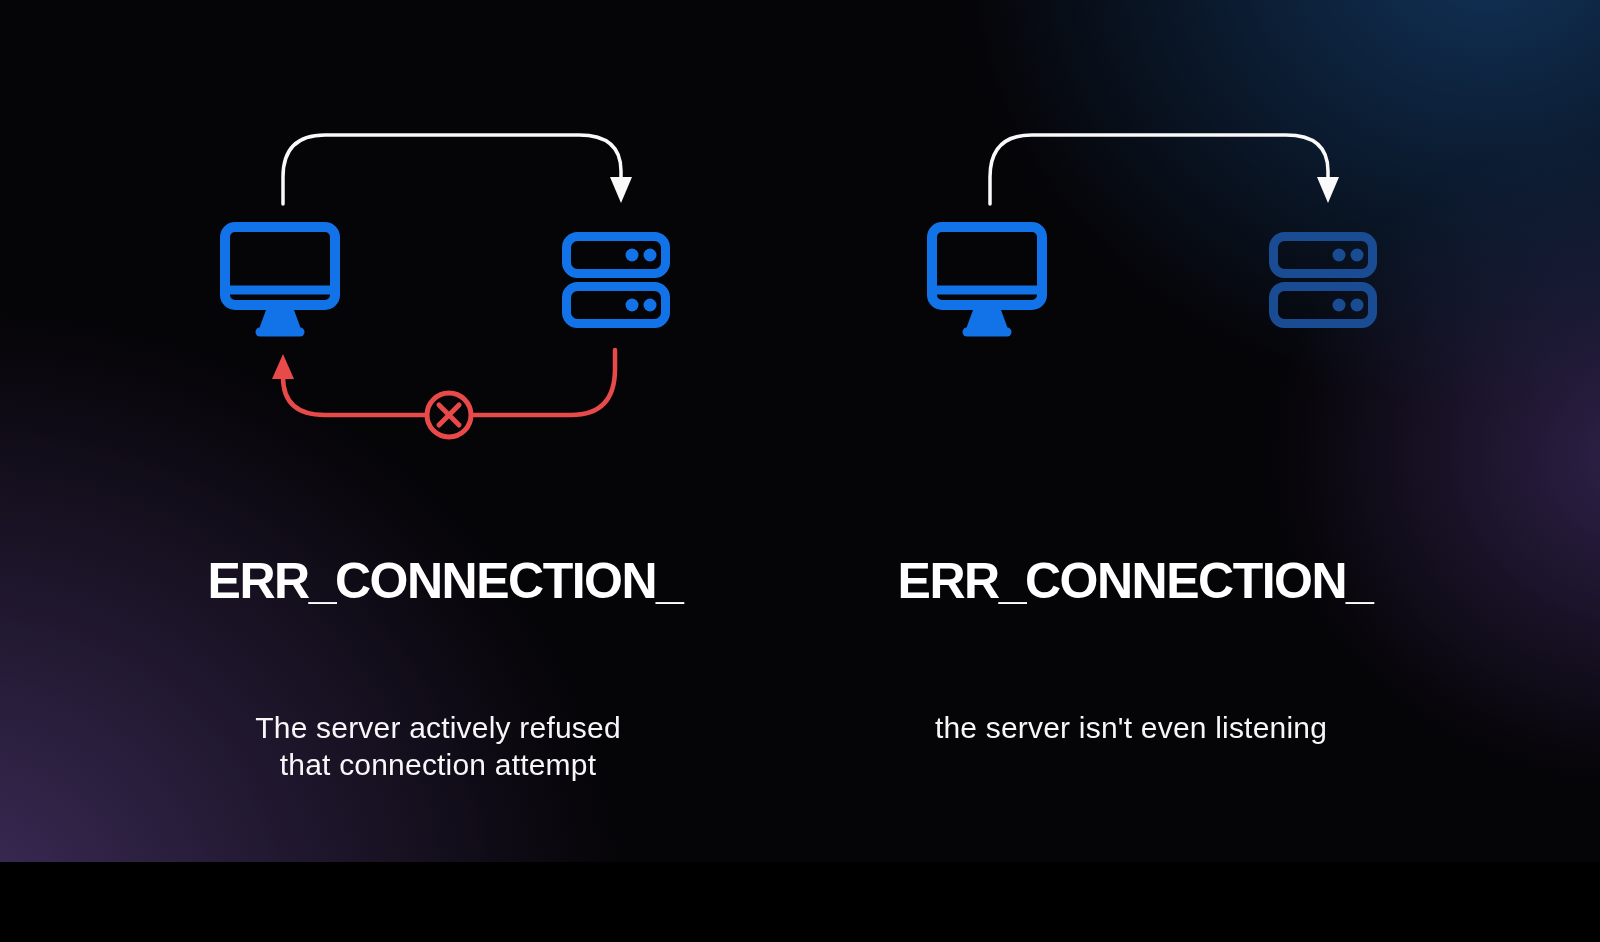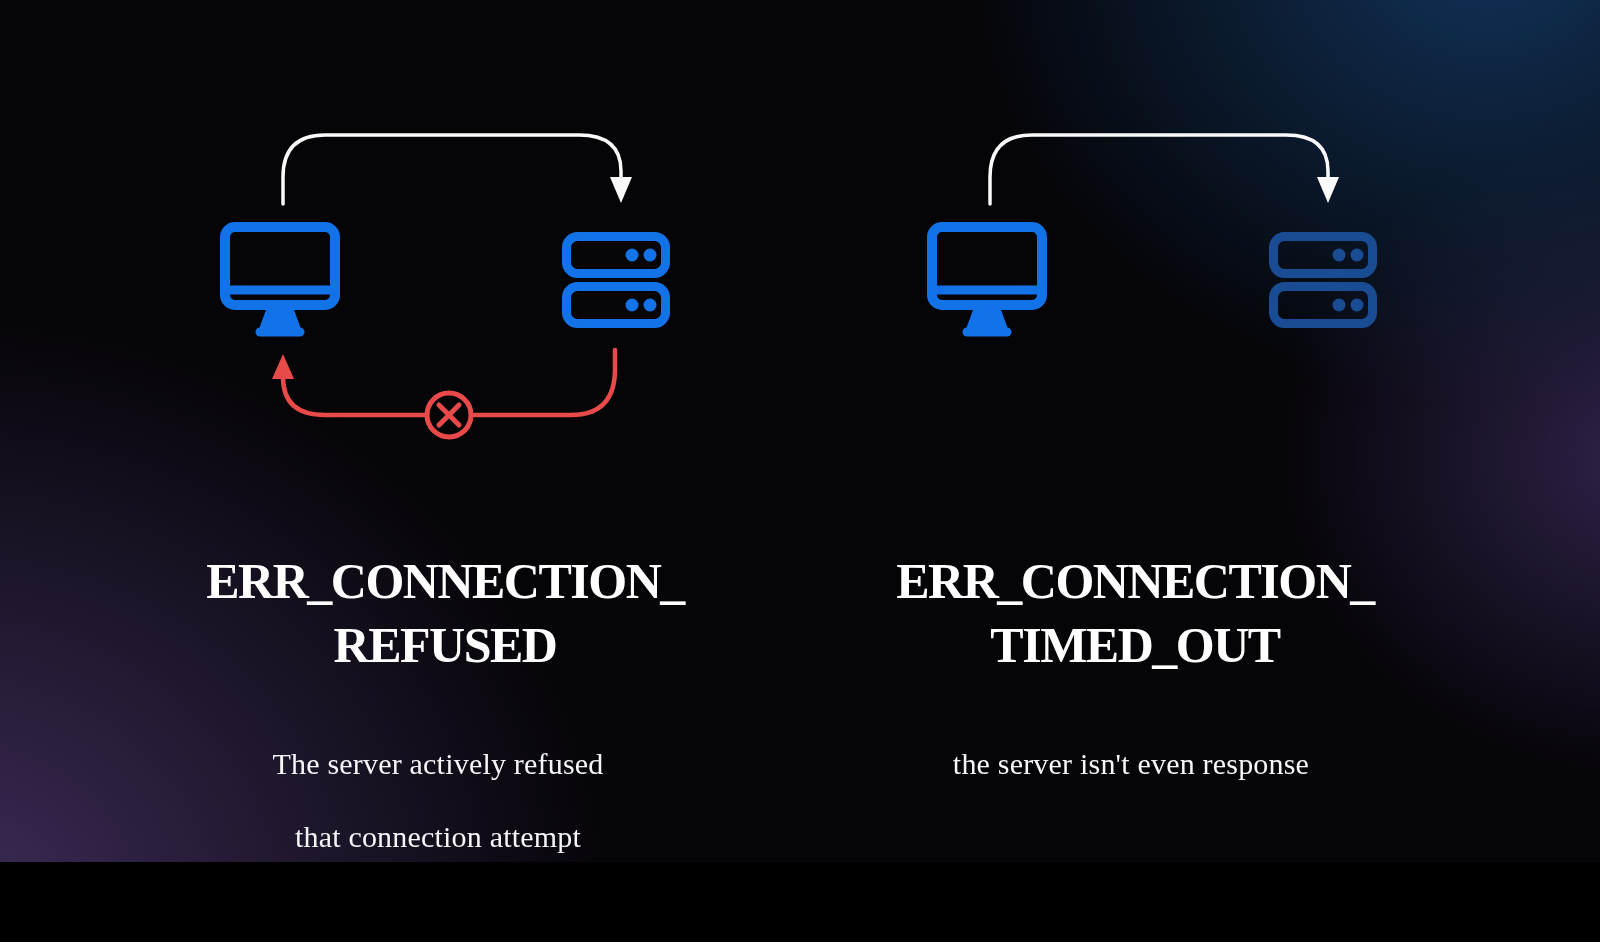--- a/index.html
+++ b/index.html
@@ -1,21 +1,21 @@
 <!DOCTYPE html>
 <html style="--accent-blue: #1273e8; --dim-blue: #1a4c94; --error-red: #e84a4a; --arrow-white: #fafafa; --text-white: #ffffff; --background-base: #050407; --glow-navy: #113258; --glow-violet: #30224b; --glow-purple: #3d2c59;"><head>
 <meta charset="utf-8">
 <style>
   html, body { margin: 0; padding: 0; background: #000; }
   .stage {
     position: relative;
     width: 1600px;
     height: 862px;
     overflow: hidden;
-    font-family: Liberation Serif, serif;
+    font-family: Liberation Sans, sans-serif;
     background-color: var(--background-base, #050407);
     background-image:
       radial-gradient(720px 620px at 93% -6%, var(--glow-navy, #113258) 0%, transparent 74%),
       radial-gradient(540px 470px at 103% 53%, var(--glow-violet, #30224b) 0%, transparent 70%),
       radial-gradient(920px 830px at -3% 106%, var(--glow-purple, #3d2c59) 0%, transparent 73%);
   }
 
   .diagram { position: absolute; top: 105px; }
   .diagram.left  { left: 185px; }
   .diagram.right { left: 892px; }
@@ -68,21 +68,21 @@
 
   .desc {
     position: absolute; top: 709px; width: 560px;
     text-align: center;
     color: #f7f6f9;
     font-weight: 400;
     font-size: 30px; line-height: 37px; letter-spacing: 0.2px;
   }
   .desc.left  { left: 158px; }
   .desc.right { left: 851px; }
-  .desc .line { display: block; margin-top: 36px; }
+  .desc .line { display: block; }
 </style>
 </head>
 <body>
 
 <div class="stage">
 
   <svg class="diagram left" width="520" height="350" viewBox="0 0 520 350">
     <g class="arrow-request">
       <path d="M98 99 V72 Q98 30 140 30 H394 Q436 30 436 66 V74"></path>
       <polygon points="425,72 447,72 436,98"></polygon>
@@ -107,21 +107,20 @@
     </g>
     <g class="blocked">
       <circle cx="264" cy="310" r="22"></circle>
       <line x1="254" y1="300" x2="274" y2="320"></line>
       <line x1="274" y1="300" x2="254" y2="320"></line>
     </g>
   </svg>
 
   <div class="title left">
     <span class="line">ERR_CONNECTION_</span>
-    <span class="line">REFUSED</span>
   </div>
   <div class="desc left">
     <span class="line">The server actively refused</span>
     <span class="line">that connection attempt</span>
   </div>
 
   <svg class="diagram right" width="520" height="350" viewBox="0 0 520 350">
     <g class="arrow-request">
       <path d="M98 99 V72 Q98 30 140 30 H394 Q436 30 436 66 V74"></path>
       <polygon points="425,72 447,72 436,98"></polygon>
@@ -137,19 +136,18 @@
       <rect x="4.5" y="54.5" width="99" height="37" rx="11"></rect>
       <circle cx="70" cy="23" r="6.5"></circle>
         <circle cx="88" cy="23" r="6.5"></circle>
       <circle cx="70" cy="73" r="6.5"></circle>
         <circle cx="88" cy="73" r="6.5"></circle>
     </g>
   </svg>
 
   <div class="title right">
     <span class="line">ERR_CONNECTION_</span>
-    <span class="line">TIMED_OUT</span>
   </div>
   <div class="desc right">
-    <span class="line">the server isn't even response</span>
+    <span class="line">the server isn't even listening</span>
   </div>
 
 </div>
 
 </body></html>

